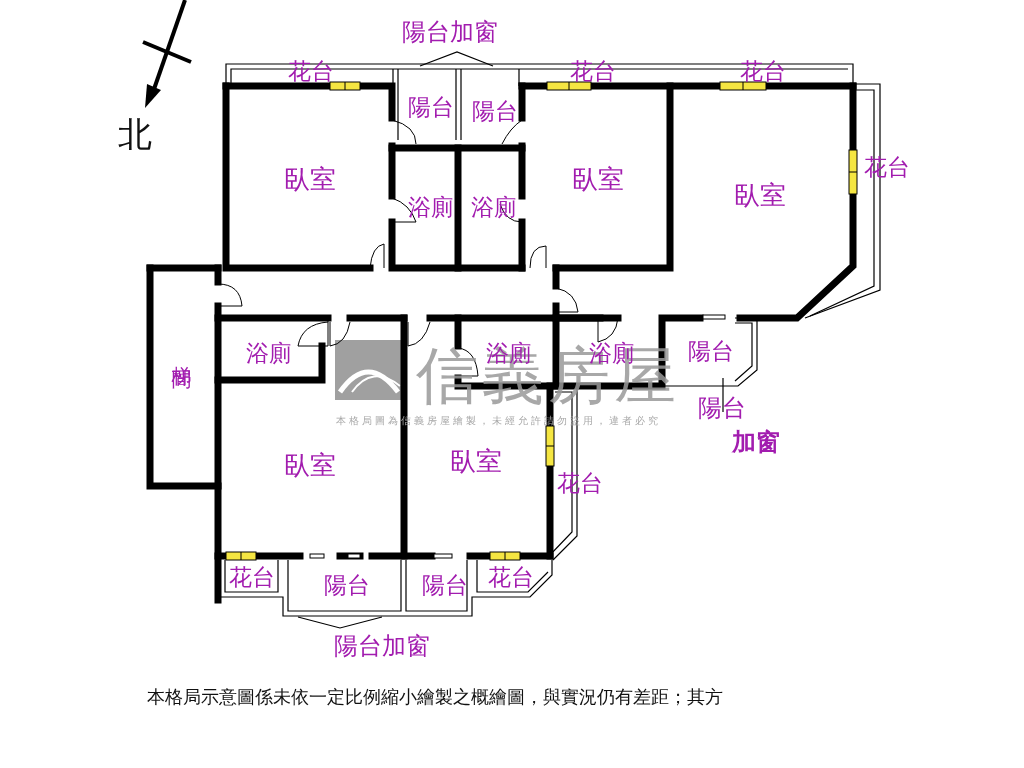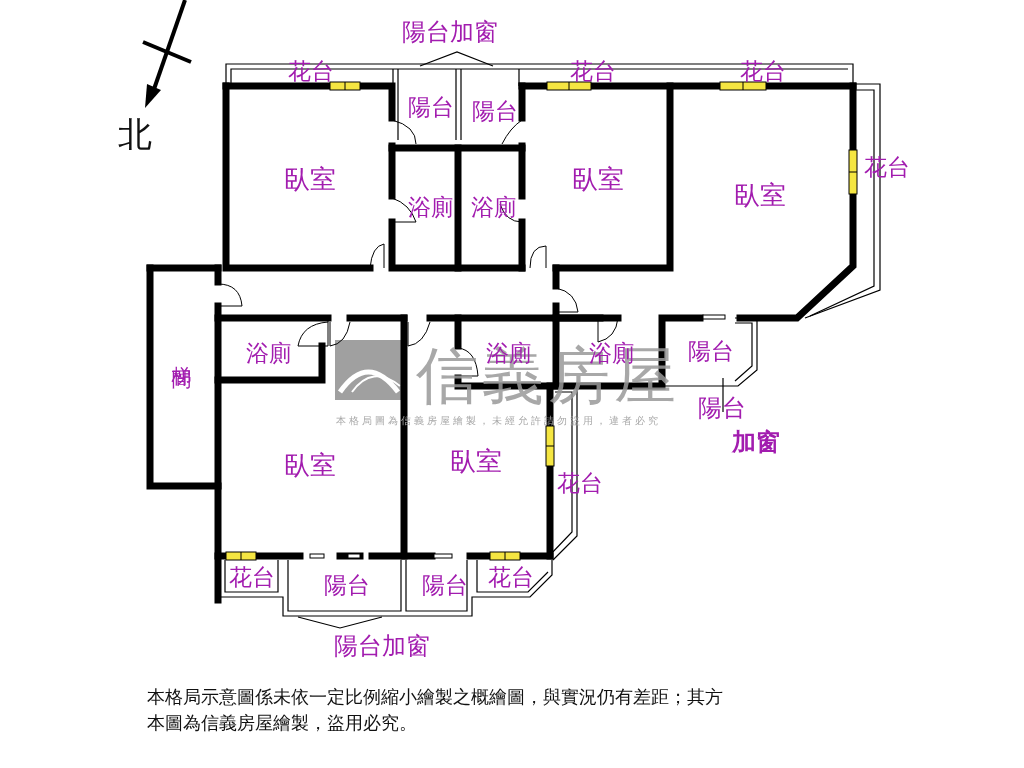--- a/index.html
+++ b/index.html
@@ -166,14 +166,13 @@
 <div class="lbl small" style="left:229px;top:566px;">花台</div>
 <div class="lbl small" style="left:488px;top:566px;">花台</div>
 
 <div class="lbl big" style="left:402px;top:20px;">陽台加窗</div>
 <div class="lbl big" style="left:698px;top:396px;">陽台</div>
 <div class="lbl big" style="left:732px;top:430px;font-weight:bold;">加窗</div>
 <div class="lbl big" style="left:334px;top:634px;">陽台加窗</div>
 
 <div class="disclaimer">
   <div>本格局示意圖係未依一定比例縮小繪製之概繪圖，與實況仍有差距；其方</div>
-  <div>本圖為信義房屋繪製，盜用必究。</div>
 </div>
 
 </body></html>

